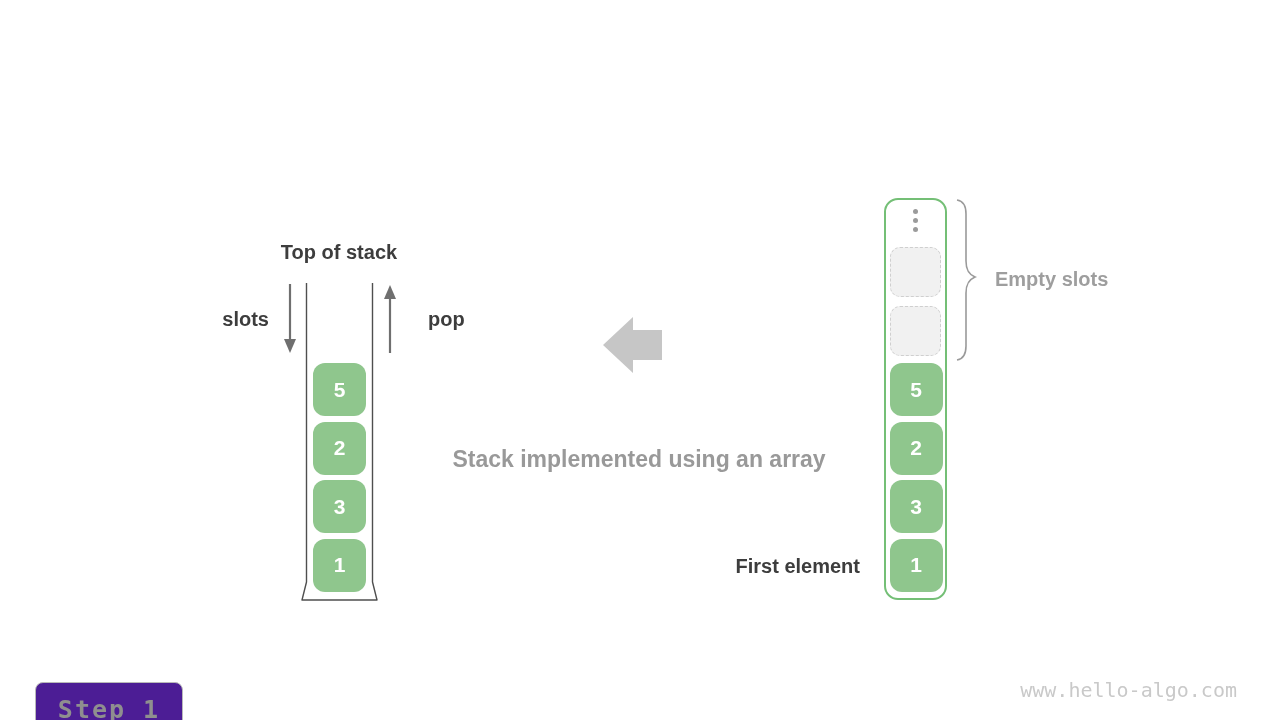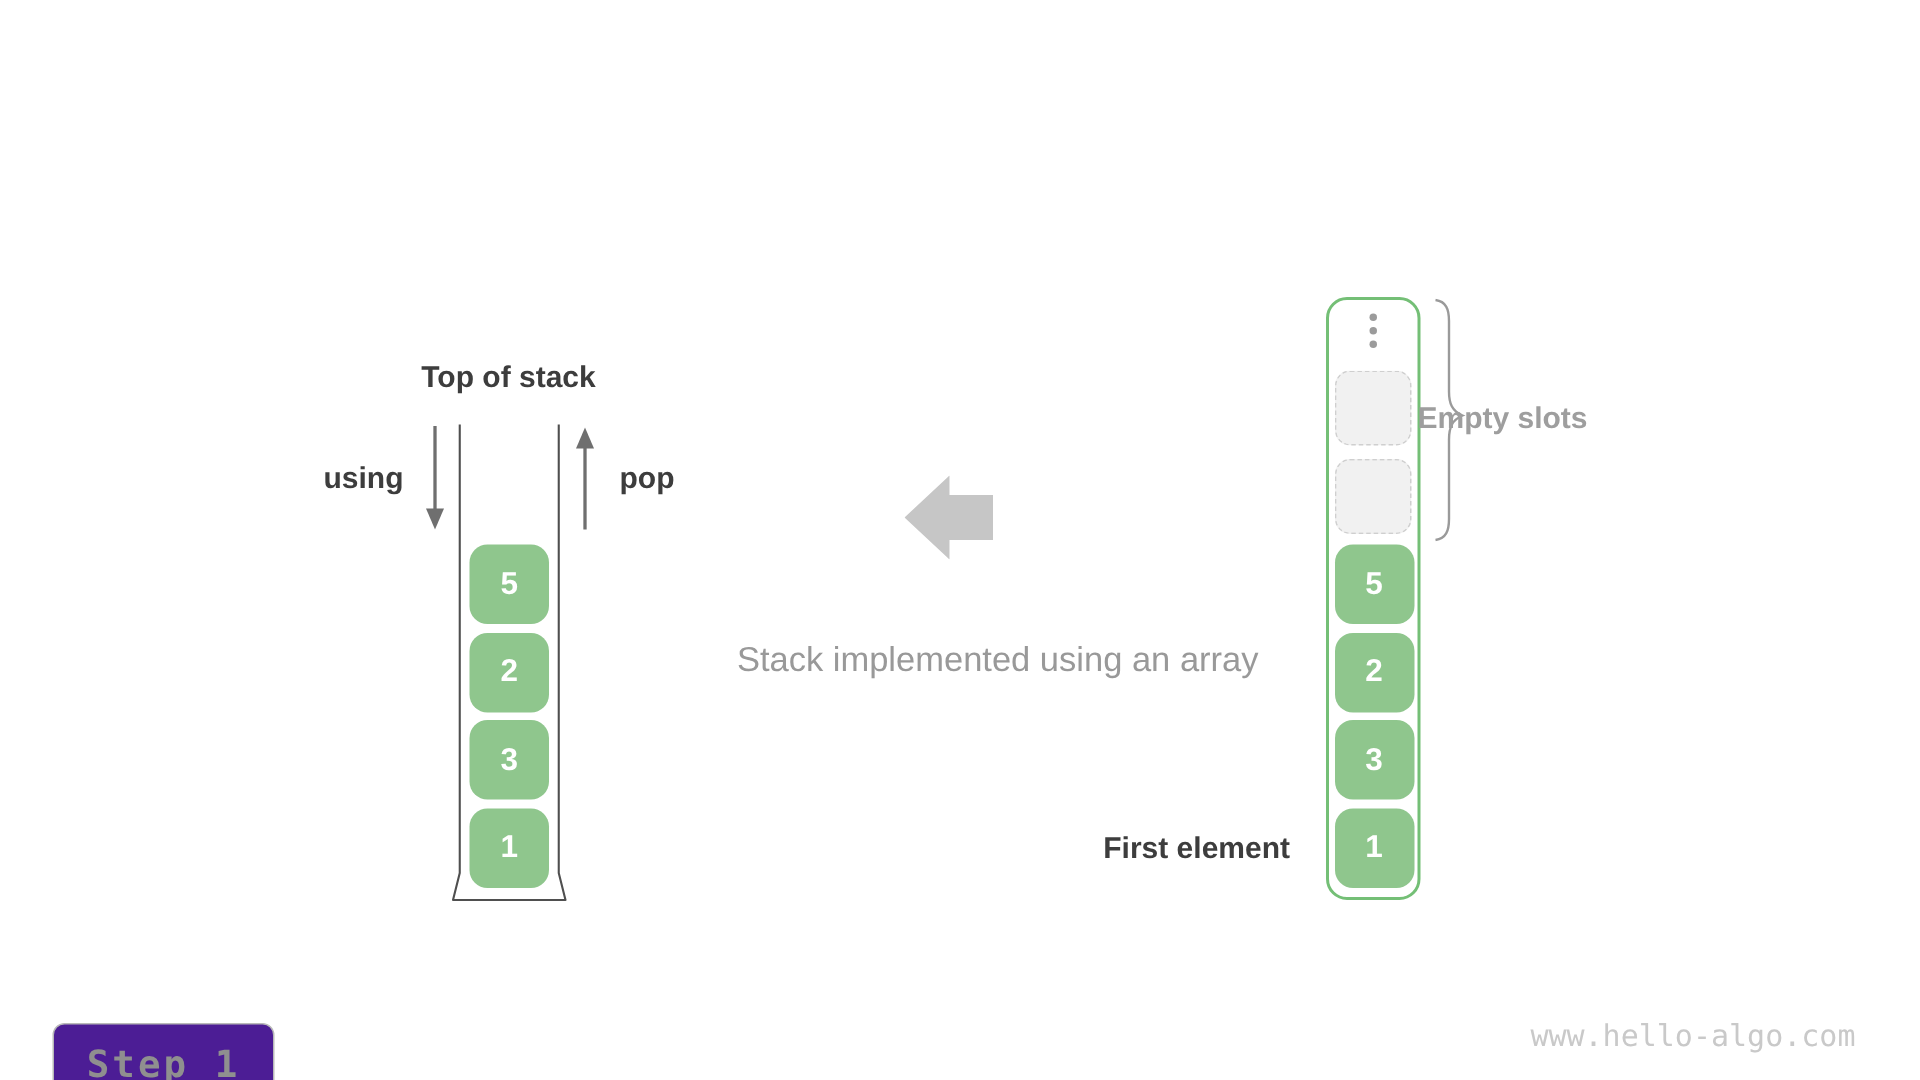--- a/index.html
+++ b/index.html
@@ -23,23 +23,24 @@
     line-height: 26px;
   }
   .gray-label {
     font-size: 20px;
     font-weight: bold;
     color: #9e9e9e;
     line-height: 26px;
   }
   .caption {
     font-size: 23px;
-    font-weight: 400;
+    font-weight: 700;
     color: #999999;
-    text-align: right;
+    text-align: center;
+    margin-top: 20px;
   }
   .center { text-align: center; }
   .right  { text-align: right; }
 
   
   .box-col {
     display: flex;
     flex-direction: column;
     gap: 5.5px;
   }
@@ -116,27 +117,27 @@
   <div class="abs dark-label center" style="left:239px; top:239px; width:200px;">Top of stack</div>
 
   <svg class="abs" style="left:298px; top:282px;" width="84" height="322" viewBox="0 0 84 322">
     <path d="M8.5,1 L8.5,300 L4,318 L79,318 L74.5,300 L74.5,1" fill="none" stroke="#4f4f4f" stroke-width="1.4" stroke-linejoin="round"></path>
   </svg>
 
   <svg class="abs" style="left:282px; top:283px;" width="16" height="72" viewBox="0 0 16 72">
     <line x1="8" y1="1" x2="8" y2="58" stroke="#6f6f6f" stroke-width="2.2"></line>
     <polygon points="2,56 14,56 8,70" fill="#6f6f6f"></polygon>
   </svg>
-  <div class="abs dark-label right" style="left:169px; top:306px; width:100px;">using</div>
+  <div class="abs dark-label right" style="left:169px; top:306px; width:100px;">slots</div>
 
   <svg class="abs" style="left:382px; top:283px;" width="16" height="72" viewBox="0 0 16 72">
     <line x1="8" y1="14" x2="8" y2="70" stroke="#6f6f6f" stroke-width="2.2"></line>
     <polygon points="2,16 14,16 8,2" fill="#6f6f6f"></polygon>
   </svg>
-  <div class="abs dark-label" style="left:413px; top:306px;">pop</div>
+  <div class="abs dark-label" style="left:428px; top:306px;">pop</div>
 
   <div class="abs box-col" style="left:313px; top:363px;">
     <div class="green-box">5</div>
     <div class="green-box">2</div>
     <div class="green-box">3</div>
     <div class="green-box">1</div>
   </div>
 
 
   <svg class="abs" style="left:603px; top:317px;" width="60" height="56" viewBox="0 0 60 56">
@@ -160,21 +161,21 @@
     <div class="green-box">5</div>
     <div class="green-box">2</div>
     <div class="green-box">3</div>
     <div class="green-box">1</div>
   </div>
 
   <svg class="abs" style="left:955px; top:199px;" width="24" height="162" viewBox="0 0 24 162">
     <path d="M2,1 C9,2 11,7 11,15 L11,62 C11,70 13,75 20,78
              C13,81 11,86 11,94 L11,147 C11,155 9,160 2,161" fill="none" stroke="#9a9a9a" stroke-width="1.6"></path>
   </svg>
-  <div class="abs gray-label" style="left:945px; top:266px;">Empty slots</div>
+  <div class="abs gray-label" style="left:995px; top:266px;">Empty slots</div>
 
   <div class="abs dark-label right" style="left:660px; top:553px; width:200px;">First element</div>
 
   <div class="abs step-badge" style="left:35px; top:638px;">Step 1</div>
 
   <div class="abs watermark" style="right:43px; top:678px;">www.hello-algo.com</div>
 
 </div>
 
 </body></html>

